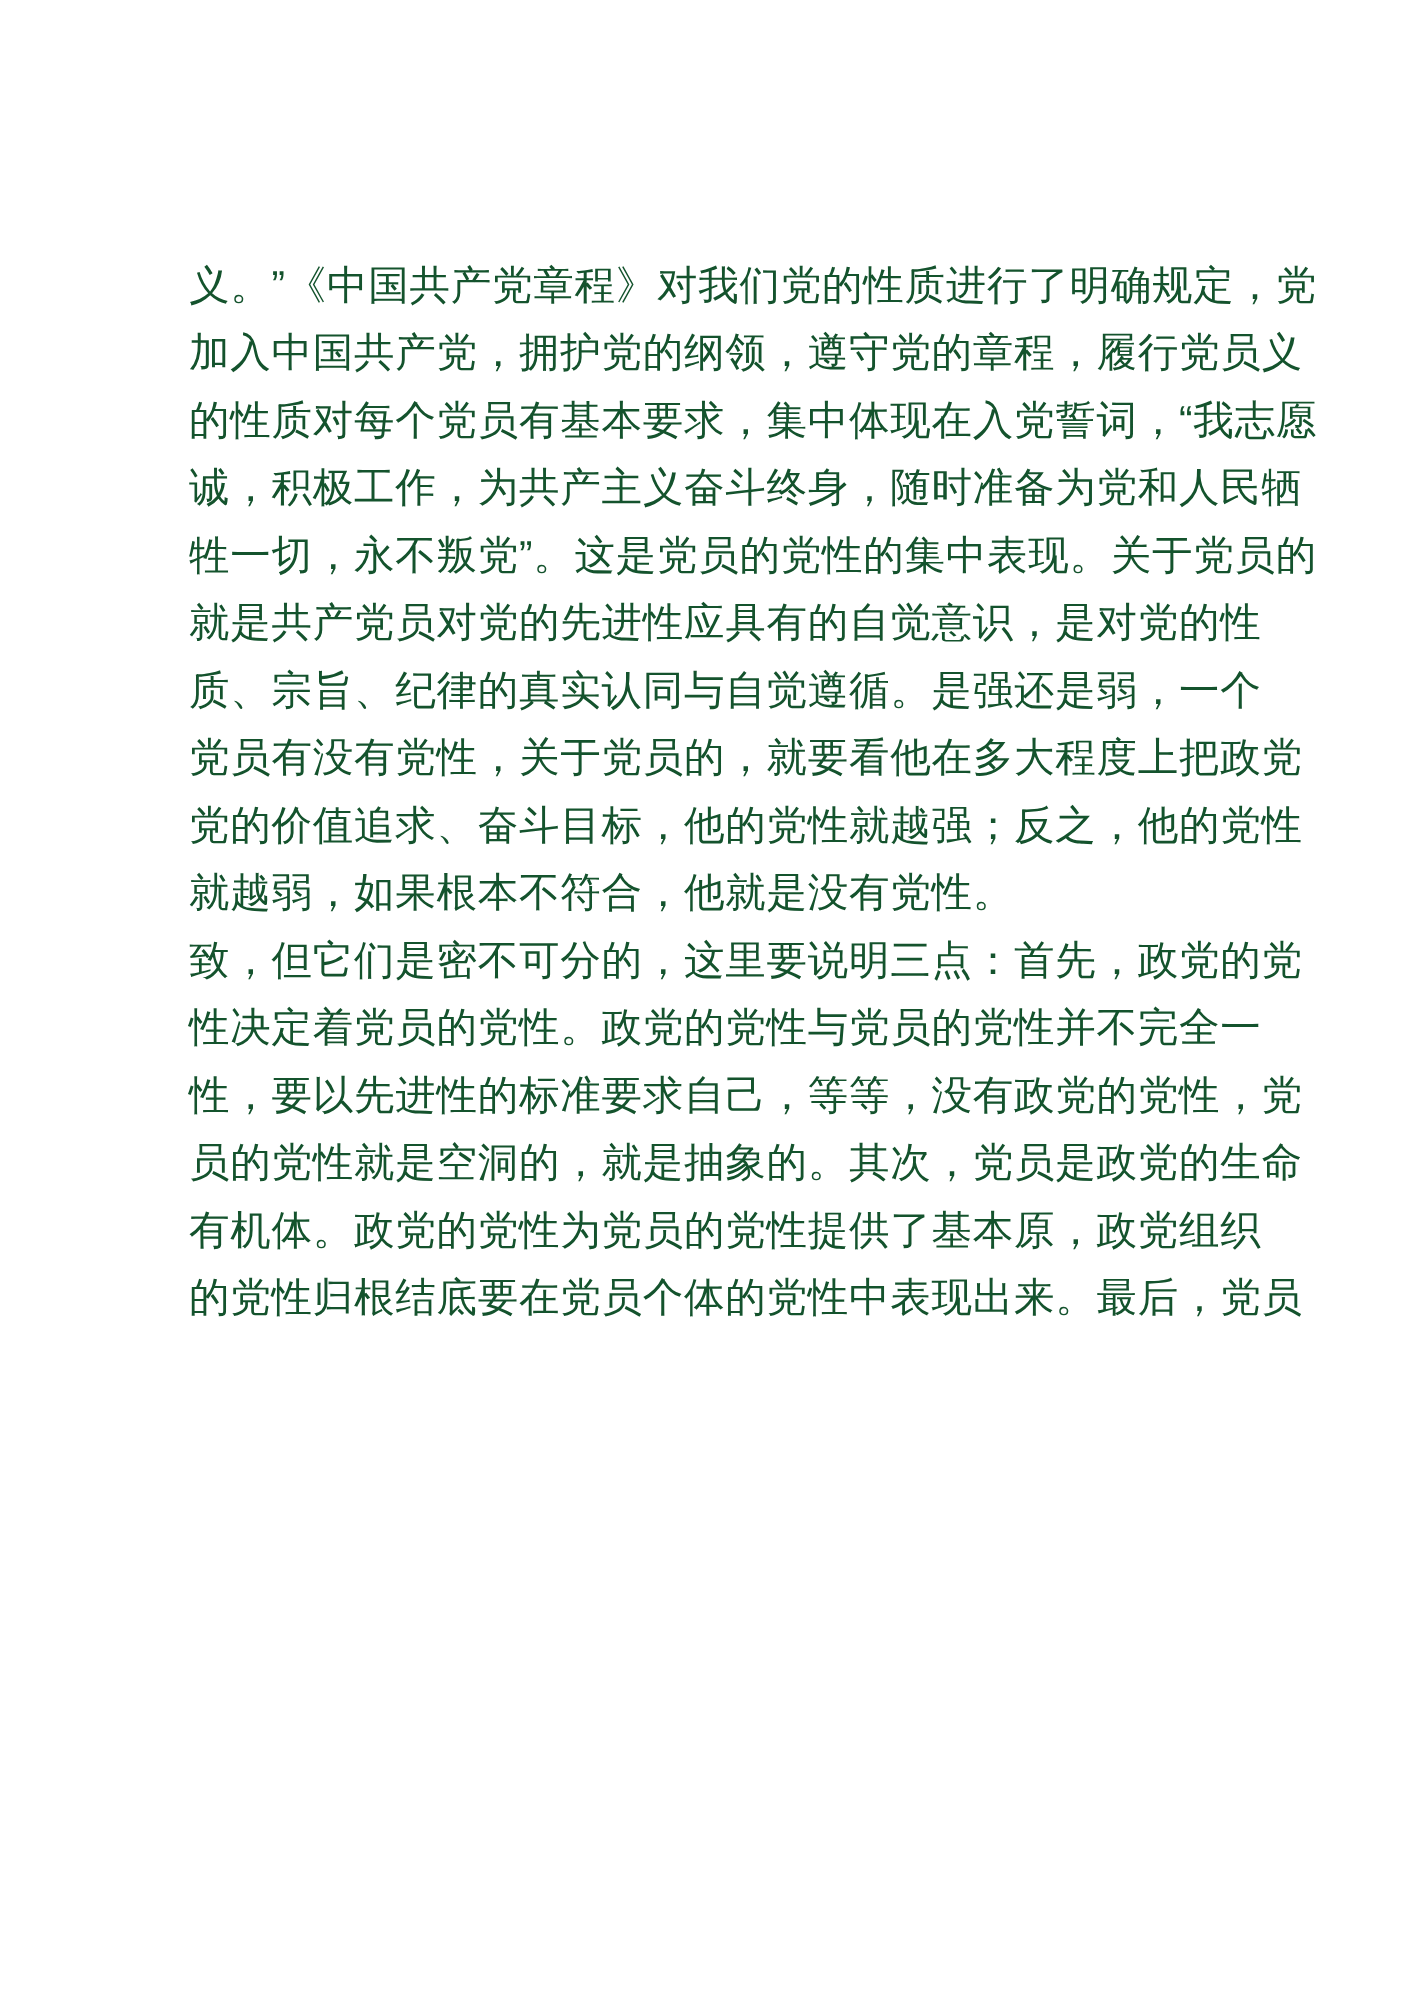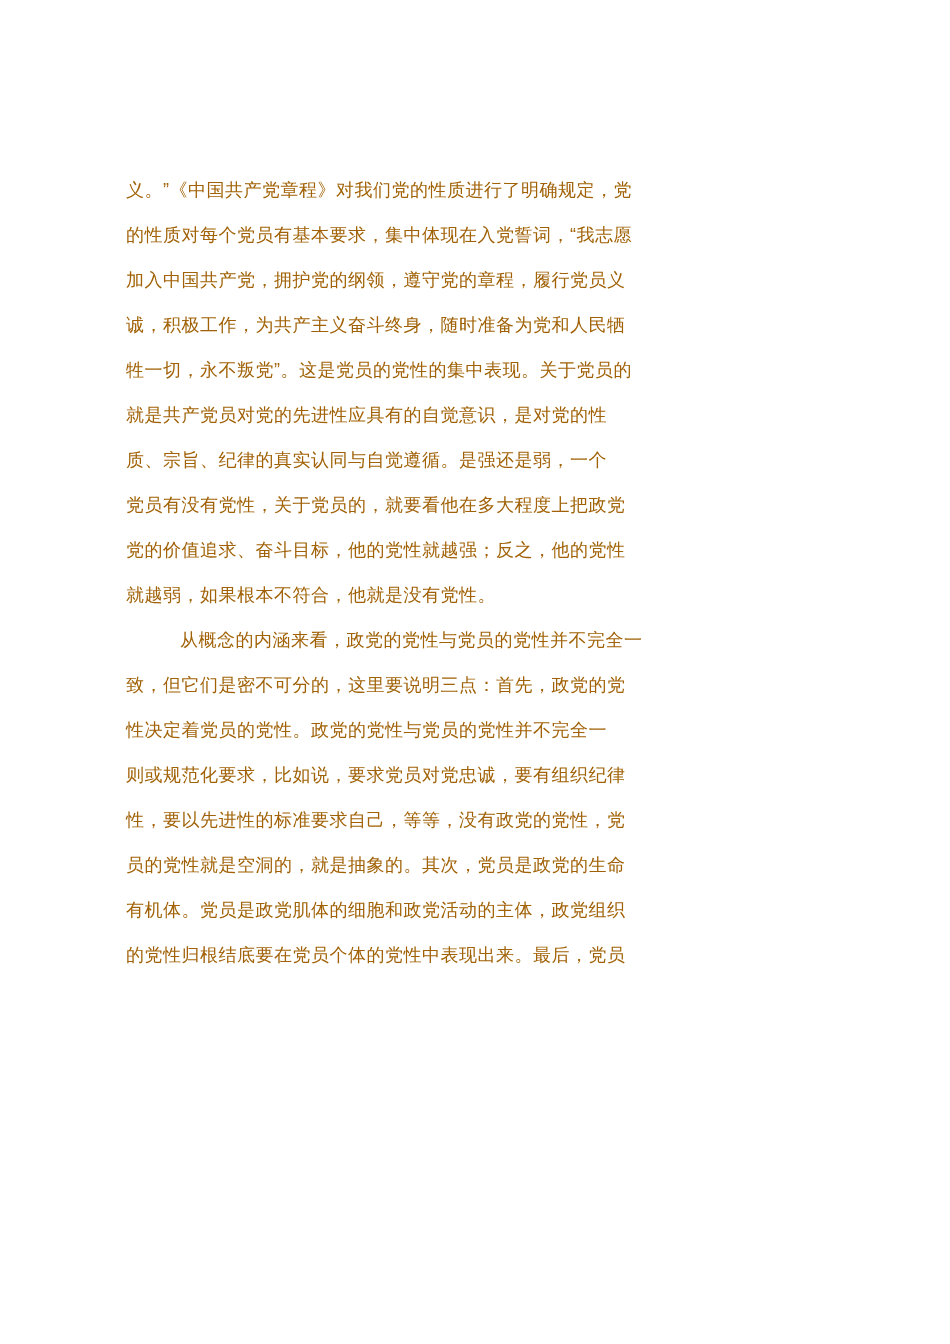--- a/index.html
+++ b/index.html
@@ -13,23 +13,23 @@
     height: 1344px;
     background: #ffffff;
     overflow: hidden;
     font-family: "Liberation Sans", sans-serif;
   }
   .text-block {
     position: absolute;
     left: 126px;
     top: 168px;
     width: 712px;
-    font-size: 18px;
+    font-size: 27px;
     line-height: 45px;
-    color: #a16207;
+    color: #14532d;
     font-weight: 400;
     letter-spacing: 0.5px;
   }
   .para {
     margin: 0;
     padding: 0;
   }
   .line {
     height: 45px;
     white-space: nowrap;
@@ -39,36 +39,34 @@
   }
 </style>
 </head>
 <body>
 
 <div class="page">
   <div class="text-block">
 
     <div class="para">
       <div class="line">义。”《中国共产党章程》对我们党的性质进行了明确规定，党</div>
+      <div class="line">加入中国共产党，拥护党的纲领，遵守党的章程，履行党员义</div>
       <div class="line">的性质对每个党员有基本要求，集中体现在入党誓词，“我志愿</div>
-      <div class="line">加入中国共产党，拥护党的纲领，遵守党的章程，履行党员义</div>
       <div class="line">诚，积极工作，为共产主义奋斗终身，随时准备为党和人民牺</div>
       <div class="line">牲一切，永不叛党”。这是党员的党性的集中表现。关于党员的</div>
       <div class="line">就是共产党员对党的先进性应具有的自觉意识，是对党的性</div>
       <div class="line">质、宗旨、纪律的真实认同与自觉遵循。是强还是弱，一个</div>
       <div class="line">党员有没有党性，关于党员的，就要看他在多大程度上把政党</div>
       <div class="line">党的价值追求、奋斗目标，他的党性就越强；反之，他的党性</div>
       <div class="line">就越弱，如果根本不符合，他就是没有党性。</div>
     </div>
 
     <div class="para">
-      <div class="line indent">从概念的内涵来看，政党的党性与党员的党性并不完全一</div>
       <div class="line">致，但它们是密不可分的，这里要说明三点：首先，政党的党</div>
       <div class="line">性决定着党员的党性。政党的党性与党员的党性并不完全一</div>
-      <div class="line">则或规范化要求，比如说，要求党员对党忠诚，要有组织纪律</div>
       <div class="line">性，要以先进性的标准要求自己，等等，没有政党的党性，党</div>
       <div class="line">员的党性就是空洞的，就是抽象的。其次，党员是政党的生命</div>
-      <div class="line">有机体。党员是政党肌体的细胞和政党活动的主体，政党组织</div>
+      <div class="line">有机体。政党的党性为党员的党性提供了基本原，政党组织</div>
       <div class="line">的党性归根结底要在党员个体的党性中表现出来。最后，党员</div>
     </div>
 
   </div>
 </div>
 
 </body></html>

